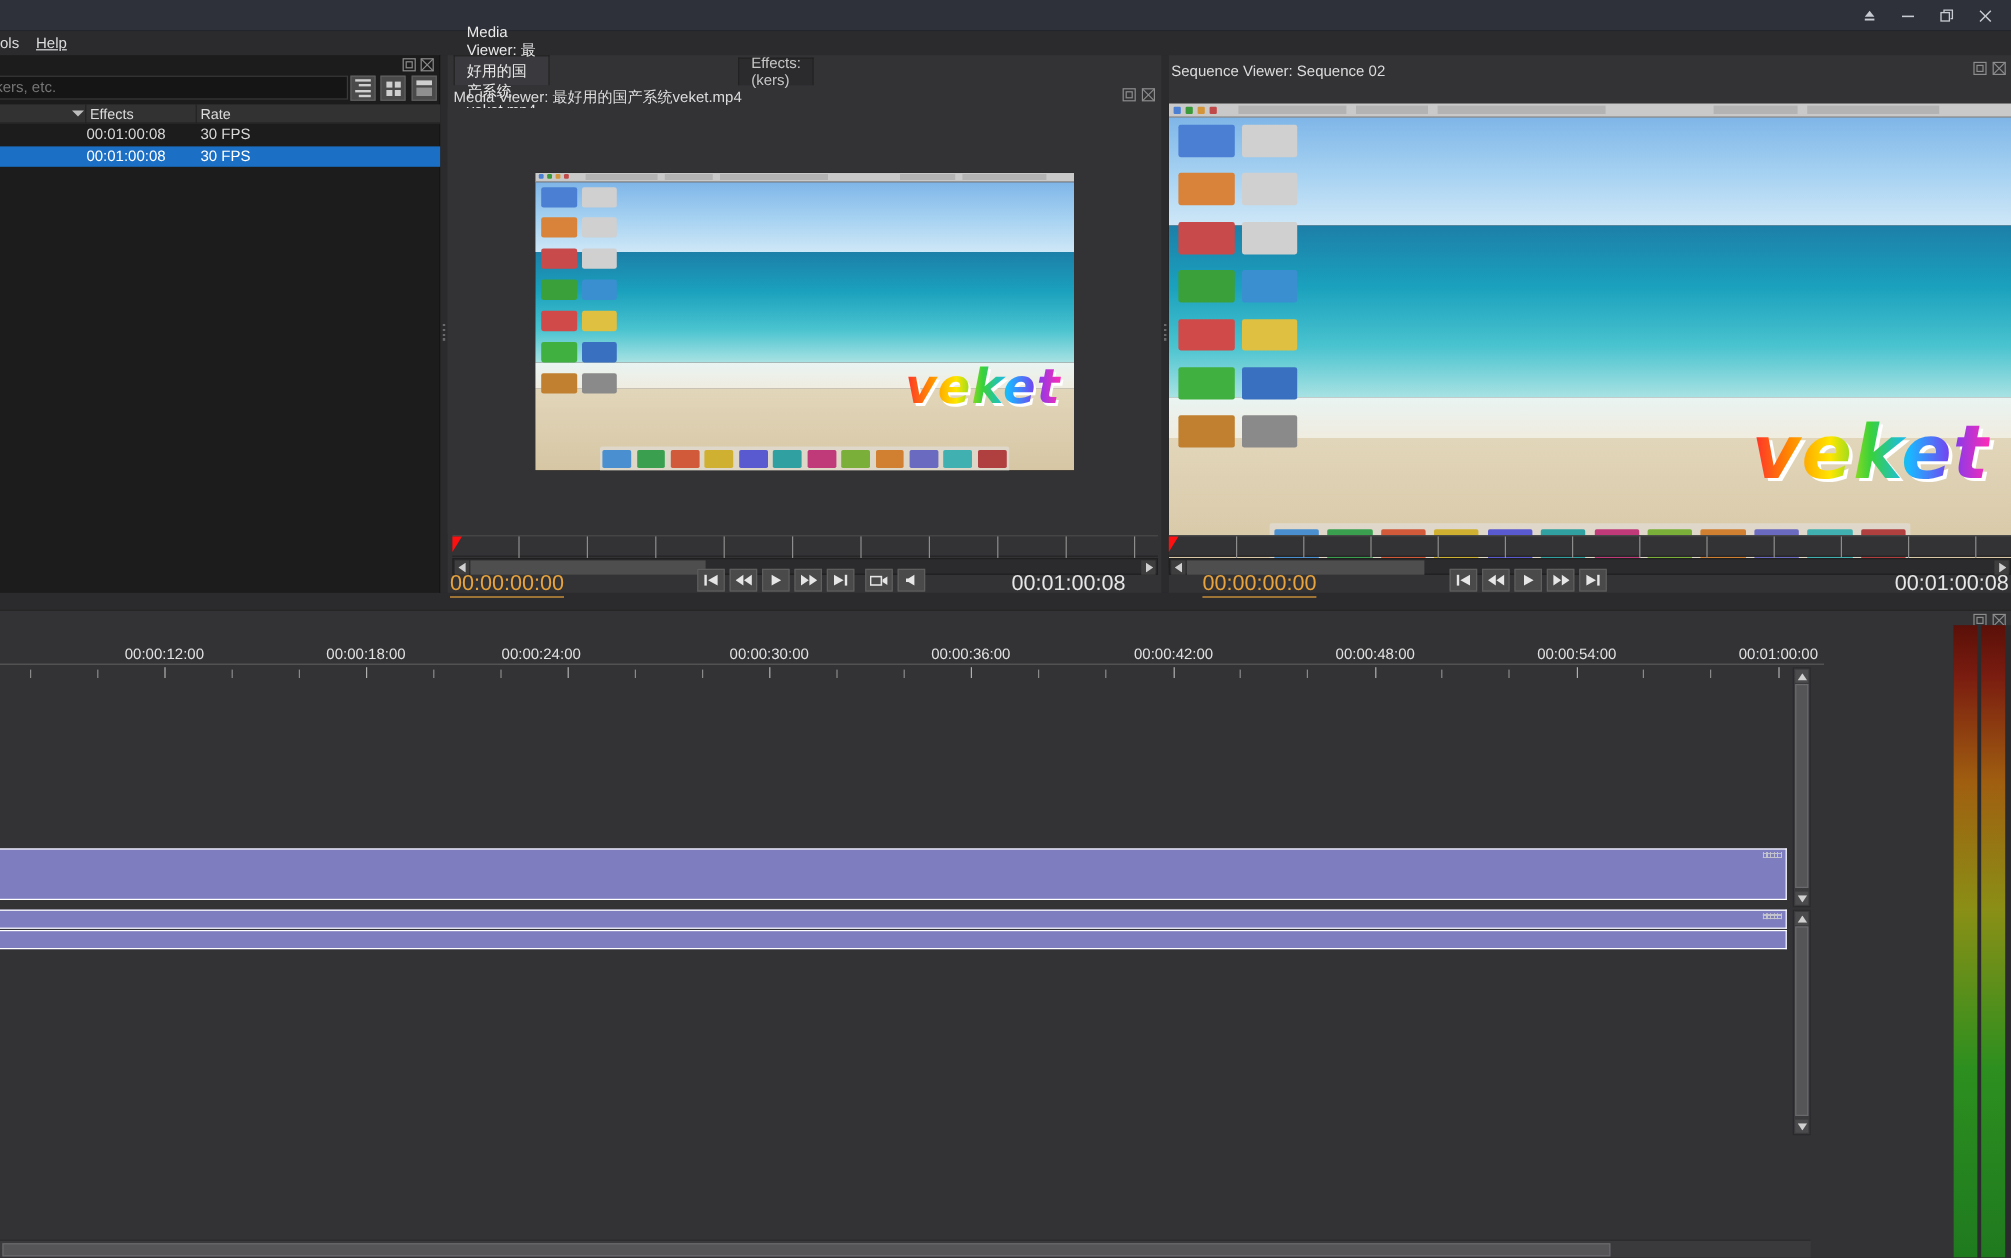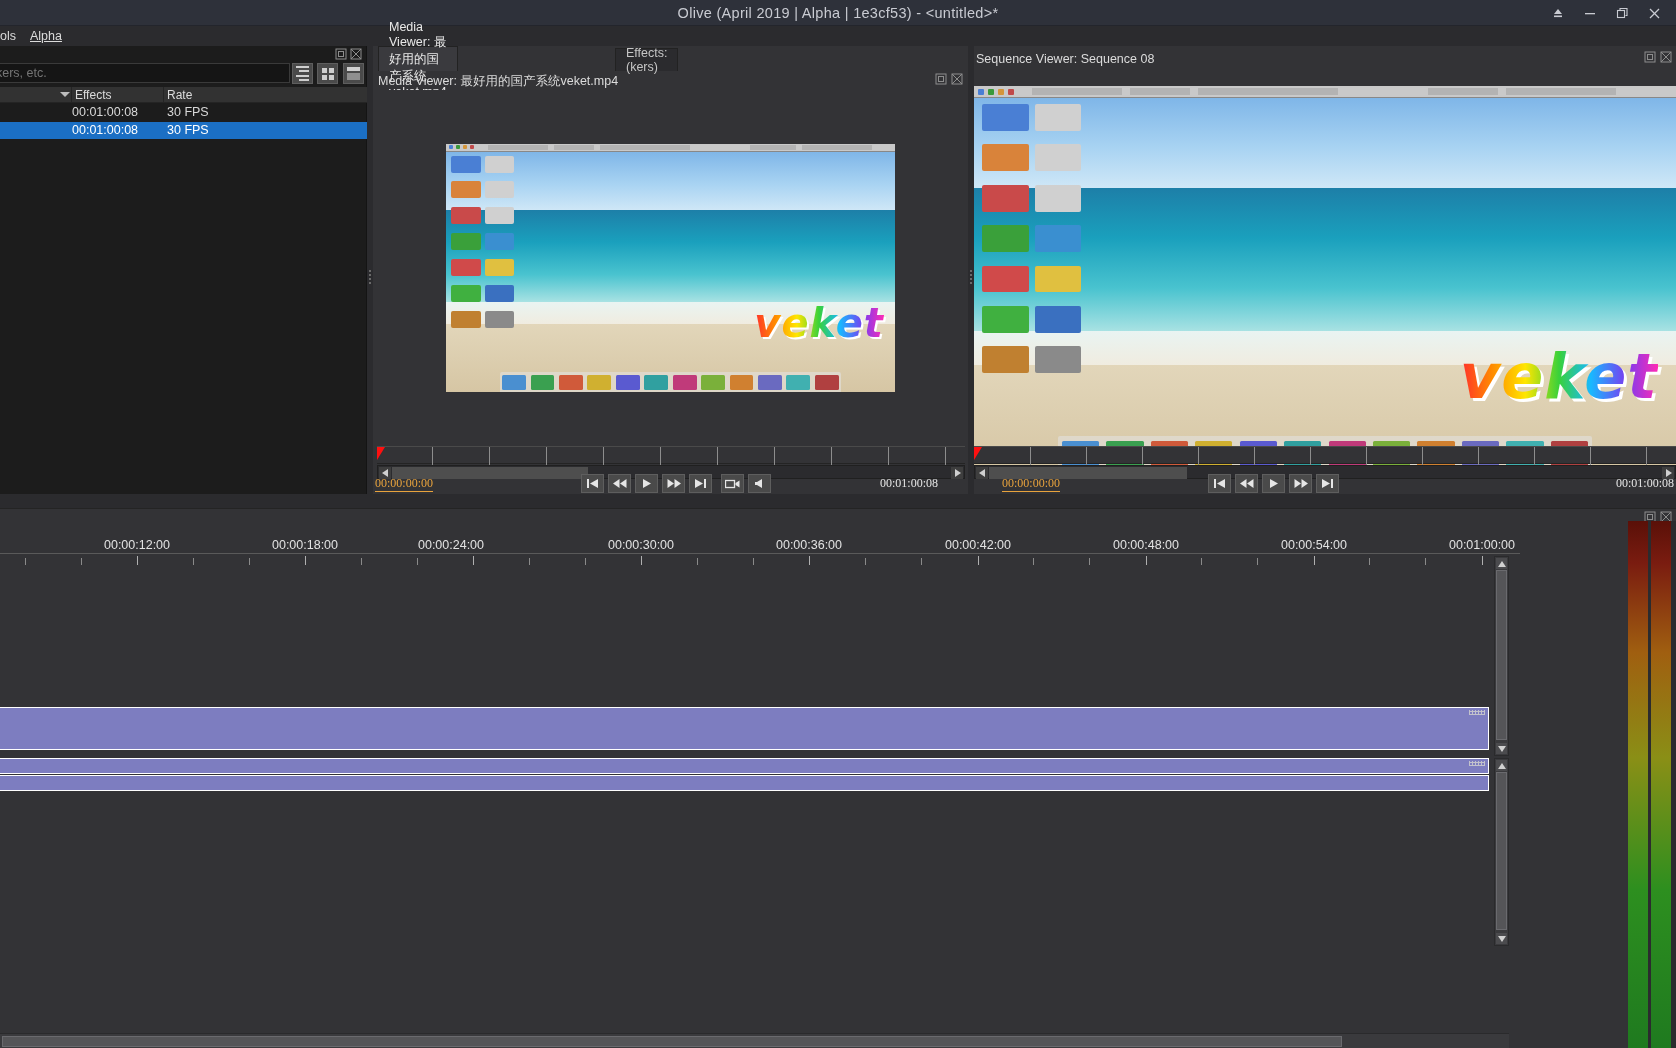--- a/index.html
+++ b/index.html
@@ -147,21 +147,21 @@
   .viewruler .tick{ position:absolute; top:0; width:1px; height:18px; background:#8d8d8d;}
   .playhead{ position:absolute; top:0; width:0;height:0;
       border-left:8px solid #ff1010; border-bottom:13px solid transparent;}
   .scrollstrip{ position:absolute; height:14px; background:#2b2b2e; border:1px solid #202020;}
   .scrollthumb{ position:absolute; top:1px; height:12px; background:#4e4e4e;}
   .arrowbtn{ position:absolute; top:1px; width:12px; height:12px; background:#3e3e3e;
       display:flex; align-items:center; justify-content:center;}
   .transport{ position:absolute; display:flex; gap:4px; }
   .tbtn{ width:23px;height:19px;background:#4a4a4a;border:1px solid #5e5e5e;
       display:flex;align-items:center;justify-content:center;}
-  .tc{ position:absolute; font-size:12px; font-family:Liberation Serif, serif;}
+  .tc{ position:absolute; font-size:18px; font-family:Liberation Sans, sans-serif;}
   .tc.cur{ color:#e8a33d; border-bottom:1px solid #e8a33d;}
   .tc.end{ color:#e6e6e6;}
 
   
   #seqpanel{ position:absolute; left:974px; top:46px; width:702px; height:448px;
      background:#333336;}
   #seqtitle{ position:absolute; left:5px; top:6px; font-size:12.5px; color:#dcdcdc;}
   .seqbtns{ position:absolute; right:4px; top:5px; display:flex; gap:4px; color:#8d8d8d;}
 
   
@@ -194,21 +194,20 @@
   #audiometer{ position:absolute; right:0; top:521px; width:48px; height:527px;
       background:#2b2b2e;}
   .meterbar{ position:absolute; top:0; width:20px; height:100%;
       background:linear-gradient(to top,#1f7a1f 0%,#2d8f1f 30%,#8a8f16 55%,#a05f10 75%,#7a1c10 92%,#5a1008 100%);}
   .metersep{ position:absolute; top:0; width:3px; height:100%; background:#2b2b2e;}
 </style>
 </head>
 <body>
 
 <div id="titlebar">
-  <div class="title">Olive (April 2019 | Alpha | 1e3cf53) - &lt;untitled&gt;*</div>
   <div class="wbtns">
     <div class="wbtn">
       <svg width="12" height="12" viewBox="0 0 12 12">
           <polygon points="6,2 10,7 2,7" fill="#c9cbd2"></polygon>
           <rect x="2" y="8.5" width="8" height="1.6" fill="#c9cbd2"></rect>
         </svg>
     </div>
     <div class="wbtn">
       <svg width="12" height="12" viewBox="0 0 12 12">
           <rect x="1" y="6" width="10" height="1.3" fill="#c9cbd2"></rect>
@@ -224,21 +223,21 @@
       <svg width="13" height="13" viewBox="0 0 13 13">
           <line x1="2" y1="2" x2="11" y2="11" stroke="#c9cbd2" stroke-width="1.2"></line>
           <line x1="11" y1="2" x2="2" y2="11" stroke="#c9cbd2" stroke-width="1.2"></line>
         </svg>
     </div>
   </div>
 </div>
 
 <div id="menubar">
   <div class="menuitem" style="left:-4px;">ols</div>
-  <div class="menuitem" style="left:26px;"><u>Alpha</u></div>
+  <div class="menuitem" style="left:26px;"><u>Help</u></div>
 </div>
 
 <div id="project">
   <div class="panelbtns">
     <div class="pbtn">
       <svg width="12" height="12" viewBox="0 0 12 12">
           <rect x="1" y="1" width="10" height="10" fill="none" stroke="#8d8d8d" stroke-width="1"></rect>
           <rect x="3.5" y="3.5" width="5" height="5" fill="none" stroke="#8d8d8d" stroke-width="1"></rect>
         </svg>
     </div>
@@ -445,21 +444,21 @@
 
   <div class="tc cur" style="left:2px; top:430px;">00:00:00:00</div>
   <div class="tc end" style="right:30px; top:430px;">00:01:00:08</div>
 </div>
 
 <div class="vsplit" style="left:968px; top:46px; height:448px;">
     <div class="dots"></div>
   </div>
 
 <div id="seqpanel">
-  <div id="seqtitle" style="left:2px;">Sequence Viewer: Sequence 08</div>
+  <div id="seqtitle" style="left:2px;">Sequence Viewer: Sequence 02</div>
   <div class="seqbtns">
     <div class="pbtn">
       <svg width="12" height="12" viewBox="0 0 12 12">
           <rect x="1" y="1" width="10" height="10" fill="none" stroke="#8d8d8d" stroke-width="1"></rect>
           <rect x="3.5" y="3.5" width="5" height="5" fill="none" stroke="#8d8d8d" stroke-width="1"></rect>
         </svg>
     </div>
     <div class="pbtn">
       <svg width="12" height="12" viewBox="0 0 12 12">
           <rect x="1" y="1" width="10" height="10" fill="none" stroke="#8d8d8d" stroke-width="1"></rect>

